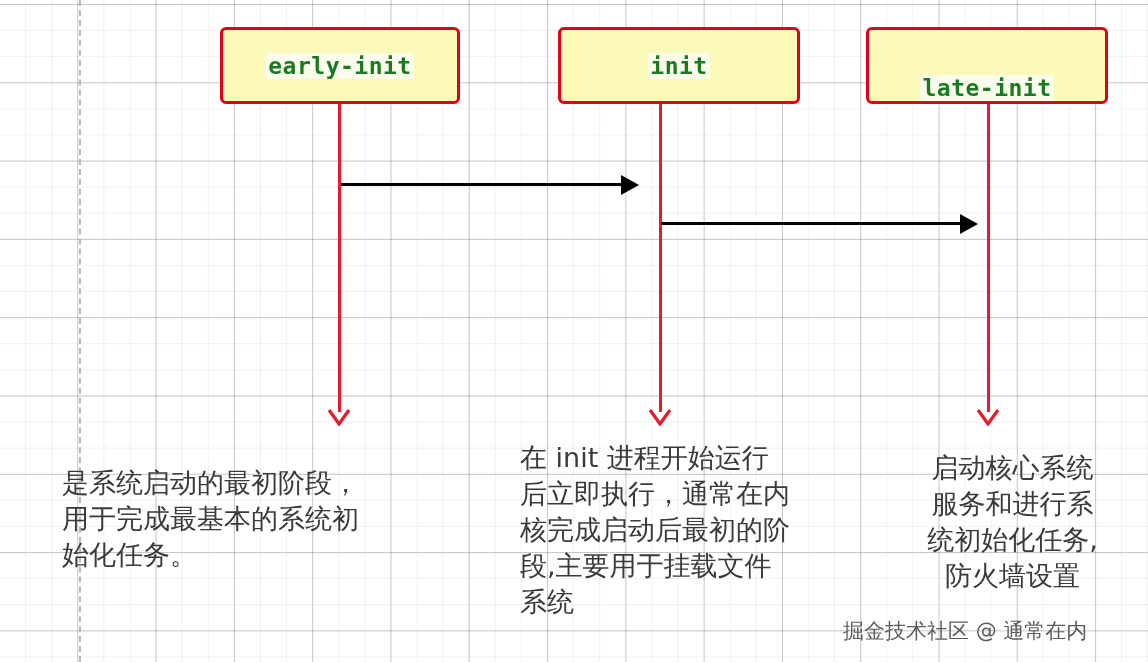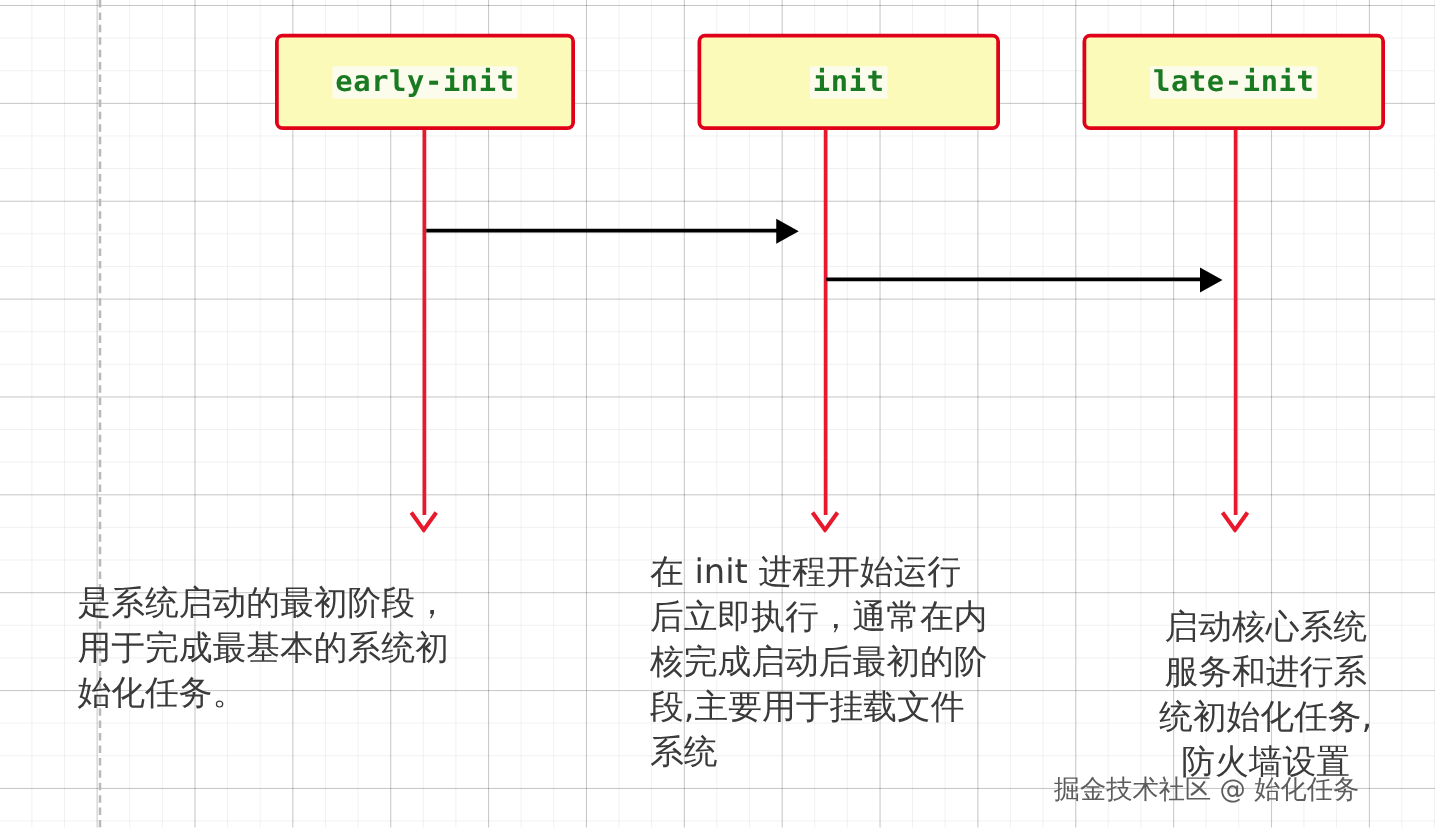--- a/index.html
+++ b/index.html
@@ -139,21 +139,21 @@
   <div class="actor-box" style="left:558px; top:27px; width:242px; height:77px;">
     <span class="actor-label">init</span>
   </div>
   <div class="lifeline" style="left:659px; top:104px; height:308px;"></div>
   <div class="lifeline-arrow" style="left:648px; top:400px;">
     <svg width="24" height="26" viewBox="0 0 24 26">
       <polyline points="2,10 12,24 22,10" fill="none" stroke="#e8192c" stroke-width="3.2" stroke-linecap="butt" stroke-linejoin="miter"></polyline>
     </svg>
   </div>
 
-  <div class="actor-box" style="left:866px; top:27px; width:242px; height:77px;">
+  <div class="actor-box" style="left:866px; top:27px; width:242px; height:77px;align-items:flex-end;">
     <span class="actor-label">late-init</span>
   </div>
   <div class="lifeline" style="left:987px; top:104px; height:308px;"></div>
   <div class="lifeline-arrow" style="left:976px; top:400px;">
     <svg width="24" height="26" viewBox="0 0 24 26">
       <polyline points="2,10 12,24 22,10" fill="none" stroke="#e8192c" stroke-width="3.2" stroke-linecap="butt" stroke-linejoin="miter"></polyline>
     </svg>
   </div>
 
   <div class="message-line" style="left:341px; top:183px; width:283px;"></div>
@@ -165,20 +165,20 @@
   <div class="note" style="left:62px; top:465px; width:400px;">是系统启动的最初阶段，
 用于完成最基本的系统初
 始化任务。</div>
 
   <div class="note" style="left:520px; top:440px; width:350px;">在 init 进程开始运行
 后立即执行，通常在内
 核完成启动后最初的阶
 段,主要用于挂载文件
 系统</div>
 
-  <div class="note center" style="left:905px; top:450px; width:215px;margin-top:34px;">启动核心系统
+  <div class="note center" style="left:905px; top:450px; width:215px;">启动核心系统
 服务和进行系
 统初始化任务,
 防火墙设置</div>
 
-  <div class="watermark-top" style="left:843px; top:617px;">掘金技术社区 @ 始化任务</div>
+  <div class="watermark-top" style="left:843px; top:617px;">掘金技术社区 @ 通常在内</div>
 
 </div>
 
 </body></html>

